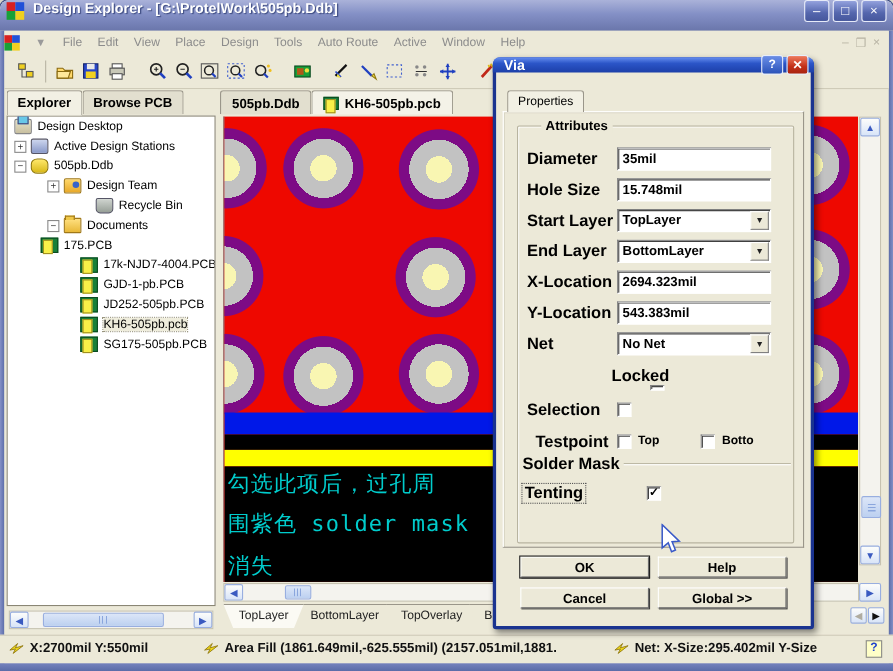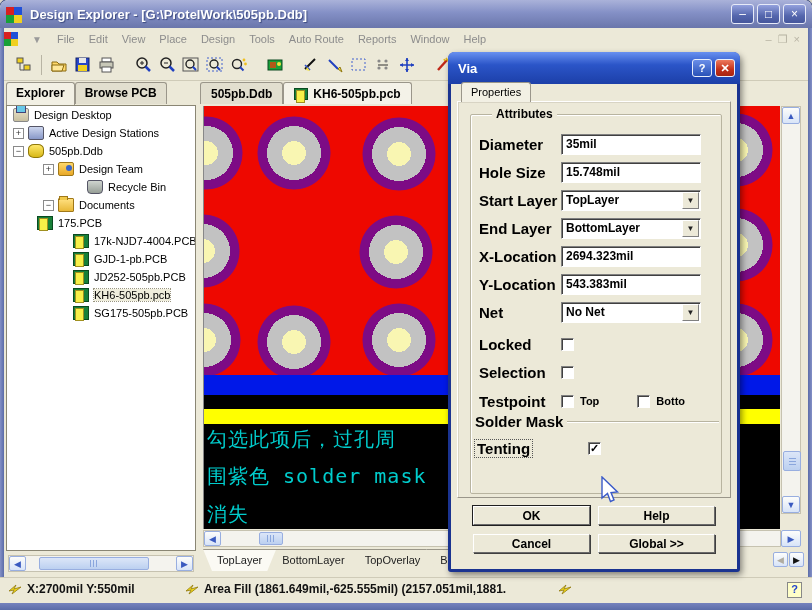--- a/index.html
+++ b/index.html
@@ -5,21 +5,21 @@
   * { margin:0; padding:0; box-sizing:border-box; }
   html,body { background:#d8d4c8; }
   body { font-family:"Liberation Sans", sans-serif; }
   #app { position:relative; width:812px; height:610px; overflow:hidden;
          background:#ECE9D8; border-radius:8px 8px 0 0;
          box-shadow:0 0 0 1px #3a4a86; }
 
   
   .titlebar { position:absolute; left:0; top:0; width:812px; height:28px;
     background:linear-gradient(#aab2d9 0%, #8490c6 45%, #6a76ab 100%);
-    border-radius:8px 8px 0 0; display:flex; align-items:center; padding:0 6px; }
+    border-radius:8px 8px 0 0; display:flex; align-items:flex-start; padding:0 6px; }
   .title-text { color:#fff; font-weight:bold; font-size:13px; margin-left:6px;
     text-shadow:1px 1px 1px #3c4a80; white-space:nowrap; }
   .appicon { width:18px; height:18px; position:relative; flex:0 0 auto; }
   .appicon i { position:absolute; width:8px; height:8px; }
   .win-controls { margin-left:auto; display:flex; gap:3px; }
   .wbtn { width:23px; height:20px; border-radius:3px; color:#fff; font-size:12px;
     background:linear-gradient(#93a1dd,#5466ad 60%,#46579c);
     border:1px solid #e6eaf8; display:flex; align-items:center; justify-content:center; }
 
   .menubar { position:absolute; left:4px; top:28px; width:804px; height:22px;
@@ -110,21 +110,21 @@
   .help-q { position:absolute; right:10px; top:4px; width:15px; height:16px; background:#ffffc8;
     border:1px solid #888; color:#2244cc; font-weight:bold; font-size:11px; text-align:center; }
   .bottom-edge { position:absolute; left:0; top:603px; width:812px; height:7px;
     background:linear-gradient(#7582bd,#5b6ca8); }
   .side-edge { position:absolute; top:28px; width:4px; height:575px; background:linear-gradient(90deg,#8490c6,#5b6ca8); }
 
   
   .dialog { position:absolute; left:448px; top:52px; width:292px; height:520px; z-index:50;
     background:#ECE9D8; border:3px solid #1a3390; border-radius:7px 7px 3px 3px;
     box-shadow:2px 3px 6px rgba(0,0,0,.45); }
-  .dlg-title { position:absolute; left:-3px; top:-3px; width:292px; height:32px; border-radius:6px 6px 0 0;
+  .dlg-title { position:absolute; left:-3px; top:-3px; width:292px; height:14px; border-radius:6px 6px 0 0;
     background:linear-gradient(#6890f0 0%, #2b55c8 40%, #1c3fa8 100%);
     display:flex; align-items:center; padding:0 5px; }
   .dlg-title-text { color:#fff; font-weight:bold; font-size:13px; margin-left:5px; }
   .dlg-btns { margin-left:auto; display:flex; gap:3px; }
   .dbtn { width:20px; height:18px; border-radius:3px; border:1px solid #e8eefc; color:#fff;
     font-size:11px; font-weight:bold; display:flex; align-items:center; justify-content:center; }
   .dbtn.q { background:linear-gradient(#6a8ee8,#2a52b8); }
   .dbtn.x { background:linear-gradient(#ee7a5e,#c22f18 60%,#a82410); }
 
   .dlg-tab { position:absolute; left:10px; top:27px; height:20px; padding:3px 9px; font-size:11px;
@@ -192,21 +192,21 @@
         <i style="left:7px;top:8px;background:#f0d020;width:7px;height:7px;"></i>
     </span>
     <span class="menu-drop">▼</span>
     <span class="menu-item">File</span>
     <span class="menu-item">Edit</span>
     <span class="menu-item">View</span>
     <span class="menu-item">Place</span>
     <span class="menu-item">Design</span>
     <span class="menu-item">Tools</span>
     <span class="menu-item">Auto Route</span>
-    <span class="menu-item">Reports</span>
+    <span class="menu-item">Active</span>
     <span class="menu-item">Window</span>
     <span class="menu-item">Help</span>
     <span class="child-controls">
       <span>–</span>
         <span>❐</span>
         <span>×</span>
     </span>
   </div>
 
   <div class="toolbar">
@@ -494,29 +494,29 @@
           <span class="dlabel">Y-Location</span>
           <input class="dinput" value="543.383mil" style="">
         </div>
         <div class="drow" style="top:186px;">
           <span class="dlabel">Net</span>
           <span class="combo">
             <span class="val">No Net</span>
             <span class="drop">▼</span>
             </span>
         </div>
-        <div class="drow" style="top:218px;">
+        <div class="drow" style="top:218px;flex-direction:column;">
           <span class="dlabel">Locked</span>
           <span class="cb"></span>
         </div>
         <div class="drow" style="top:246px;">
           <span class="dlabel">Selection</span>
           <span class="cb"></span>
         </div>
-        <div class="drow" style="top:275px;">
+        <div class="drow" style="top:275px;text-align:center;">
           <span class="dlabel">Testpoint</span>
           <span class="cb"></span>
           <span class="cb-label">Top</span>
           <span class="cb" style="margin-left:38px;"></span>
           <span class="cb-label">Botto</span>
         </div>
         <div class="sep-row" style="top:298px;">
           <span class="dlabel">Solder Mask</span>
           <span class="sep-line"></span>
         </div>
@@ -548,17 +548,18 @@
     <span class="stat" style="left:185px;">
       <svg class="bolt" viewBox="0 0 14 14">
           <path d="M1 9 L8 3 L6 7 L13 5 L4 12 L6 8 Z" fill="#f0d818" stroke="#907810" stroke-width=".8"></path>
         </svg>
       <span>Area Fill (1861.649mil,-625.555mil) (2157.051mil,1881.</span>
       </span>
     <span class="stat" style="left:558px;">
       <svg class="bolt" viewBox="0 0 14 14">
           <path d="M1 9 L8 3 L6 7 L13 5 L4 12 L6 8 Z" fill="#f0d818" stroke="#907810" stroke-width=".8"></path>
         </svg>
+      <span>Net: X-Size:295.402mil Y-Size</span>
       </span>
     <span class="help-q">?</span>
   </div>
   <div class="bottom-edge"></div>
 </div>
 
 </body></html>

